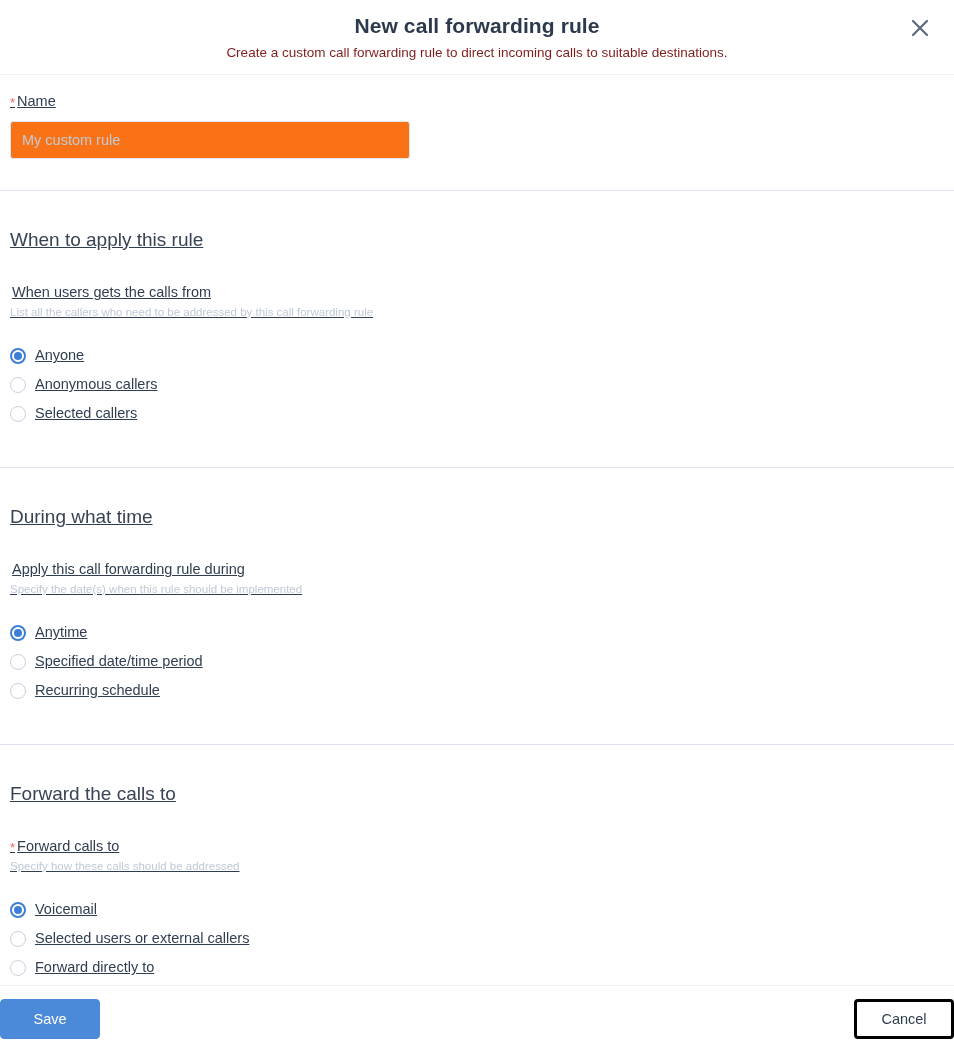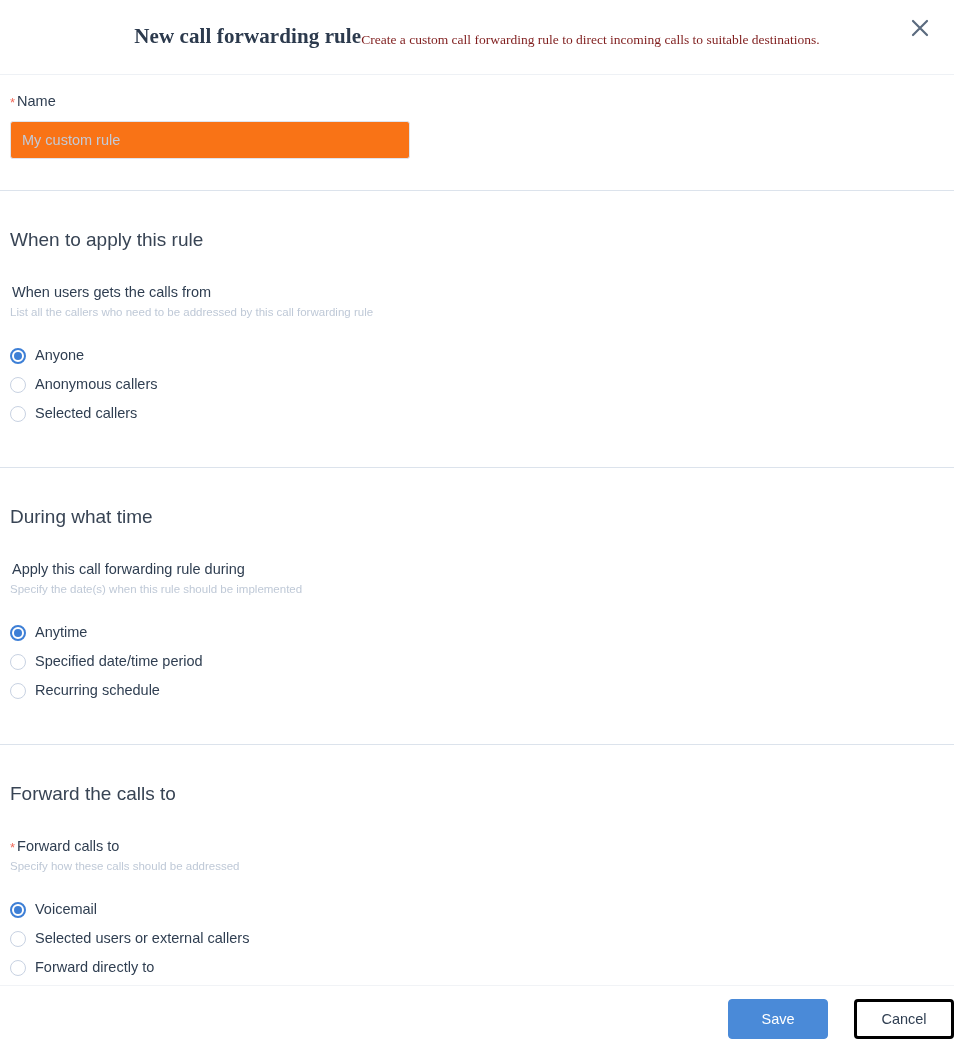--- a/index.html
+++ b/index.html
@@ -23,25 +23,24 @@
     background: #ffffff;
   }
 
   
   .header {
     position: relative;
     height: 78px;
     box-sizing: border-box;
     border-bottom: 1px solid #eef1f5;
     display: flex;
-    flex-direction: row;
+    flex-direction: column;
     align-items: center;
     justify-content: center;
     background: #ffffff;
-    font-family: Liberation Serif, serif;
   }
   .header-title {
     font-size: 21px;
     font-weight: bold;
     color: #2c3a4d;
     line-height: 1.2;
     letter-spacing: 0.1px;
   }
   .header-subtitle {
     margin-top: 6px;
@@ -64,20 +63,21 @@
   .close-button svg { display: block; }
 
   
   .body {
     flex: 1 1 auto;
     overflow: hidden;
     padding: 0;
   }
   .section {
     padding: 0 10px;
+    text-decoration: underline;
   }
   .divider {
     height: 1px;
     background: #dce3ec;
     width: 100%;
   }
 
   .name-block {
     padding-top: 18px;
     padding-bottom: 31px;
@@ -174,21 +174,21 @@
     line-height: 1.2;
   }
 
   
   .footer {
     height: 70px;
     box-sizing: border-box;
     border-top: 1px solid #f1f3f6;
     display: flex;
     align-items: center;
-    justify-content: flex-end;
+    justify-content: space-between;
     gap: 26px;
     background: #ffffff;
   }
   .btn {
     box-sizing: border-box;
     height: 40px;
     min-width: 100px;
     border-radius: 4px;
     font-size: 14.5px;
     font-family: "Liberation Sans", sans-serif;

